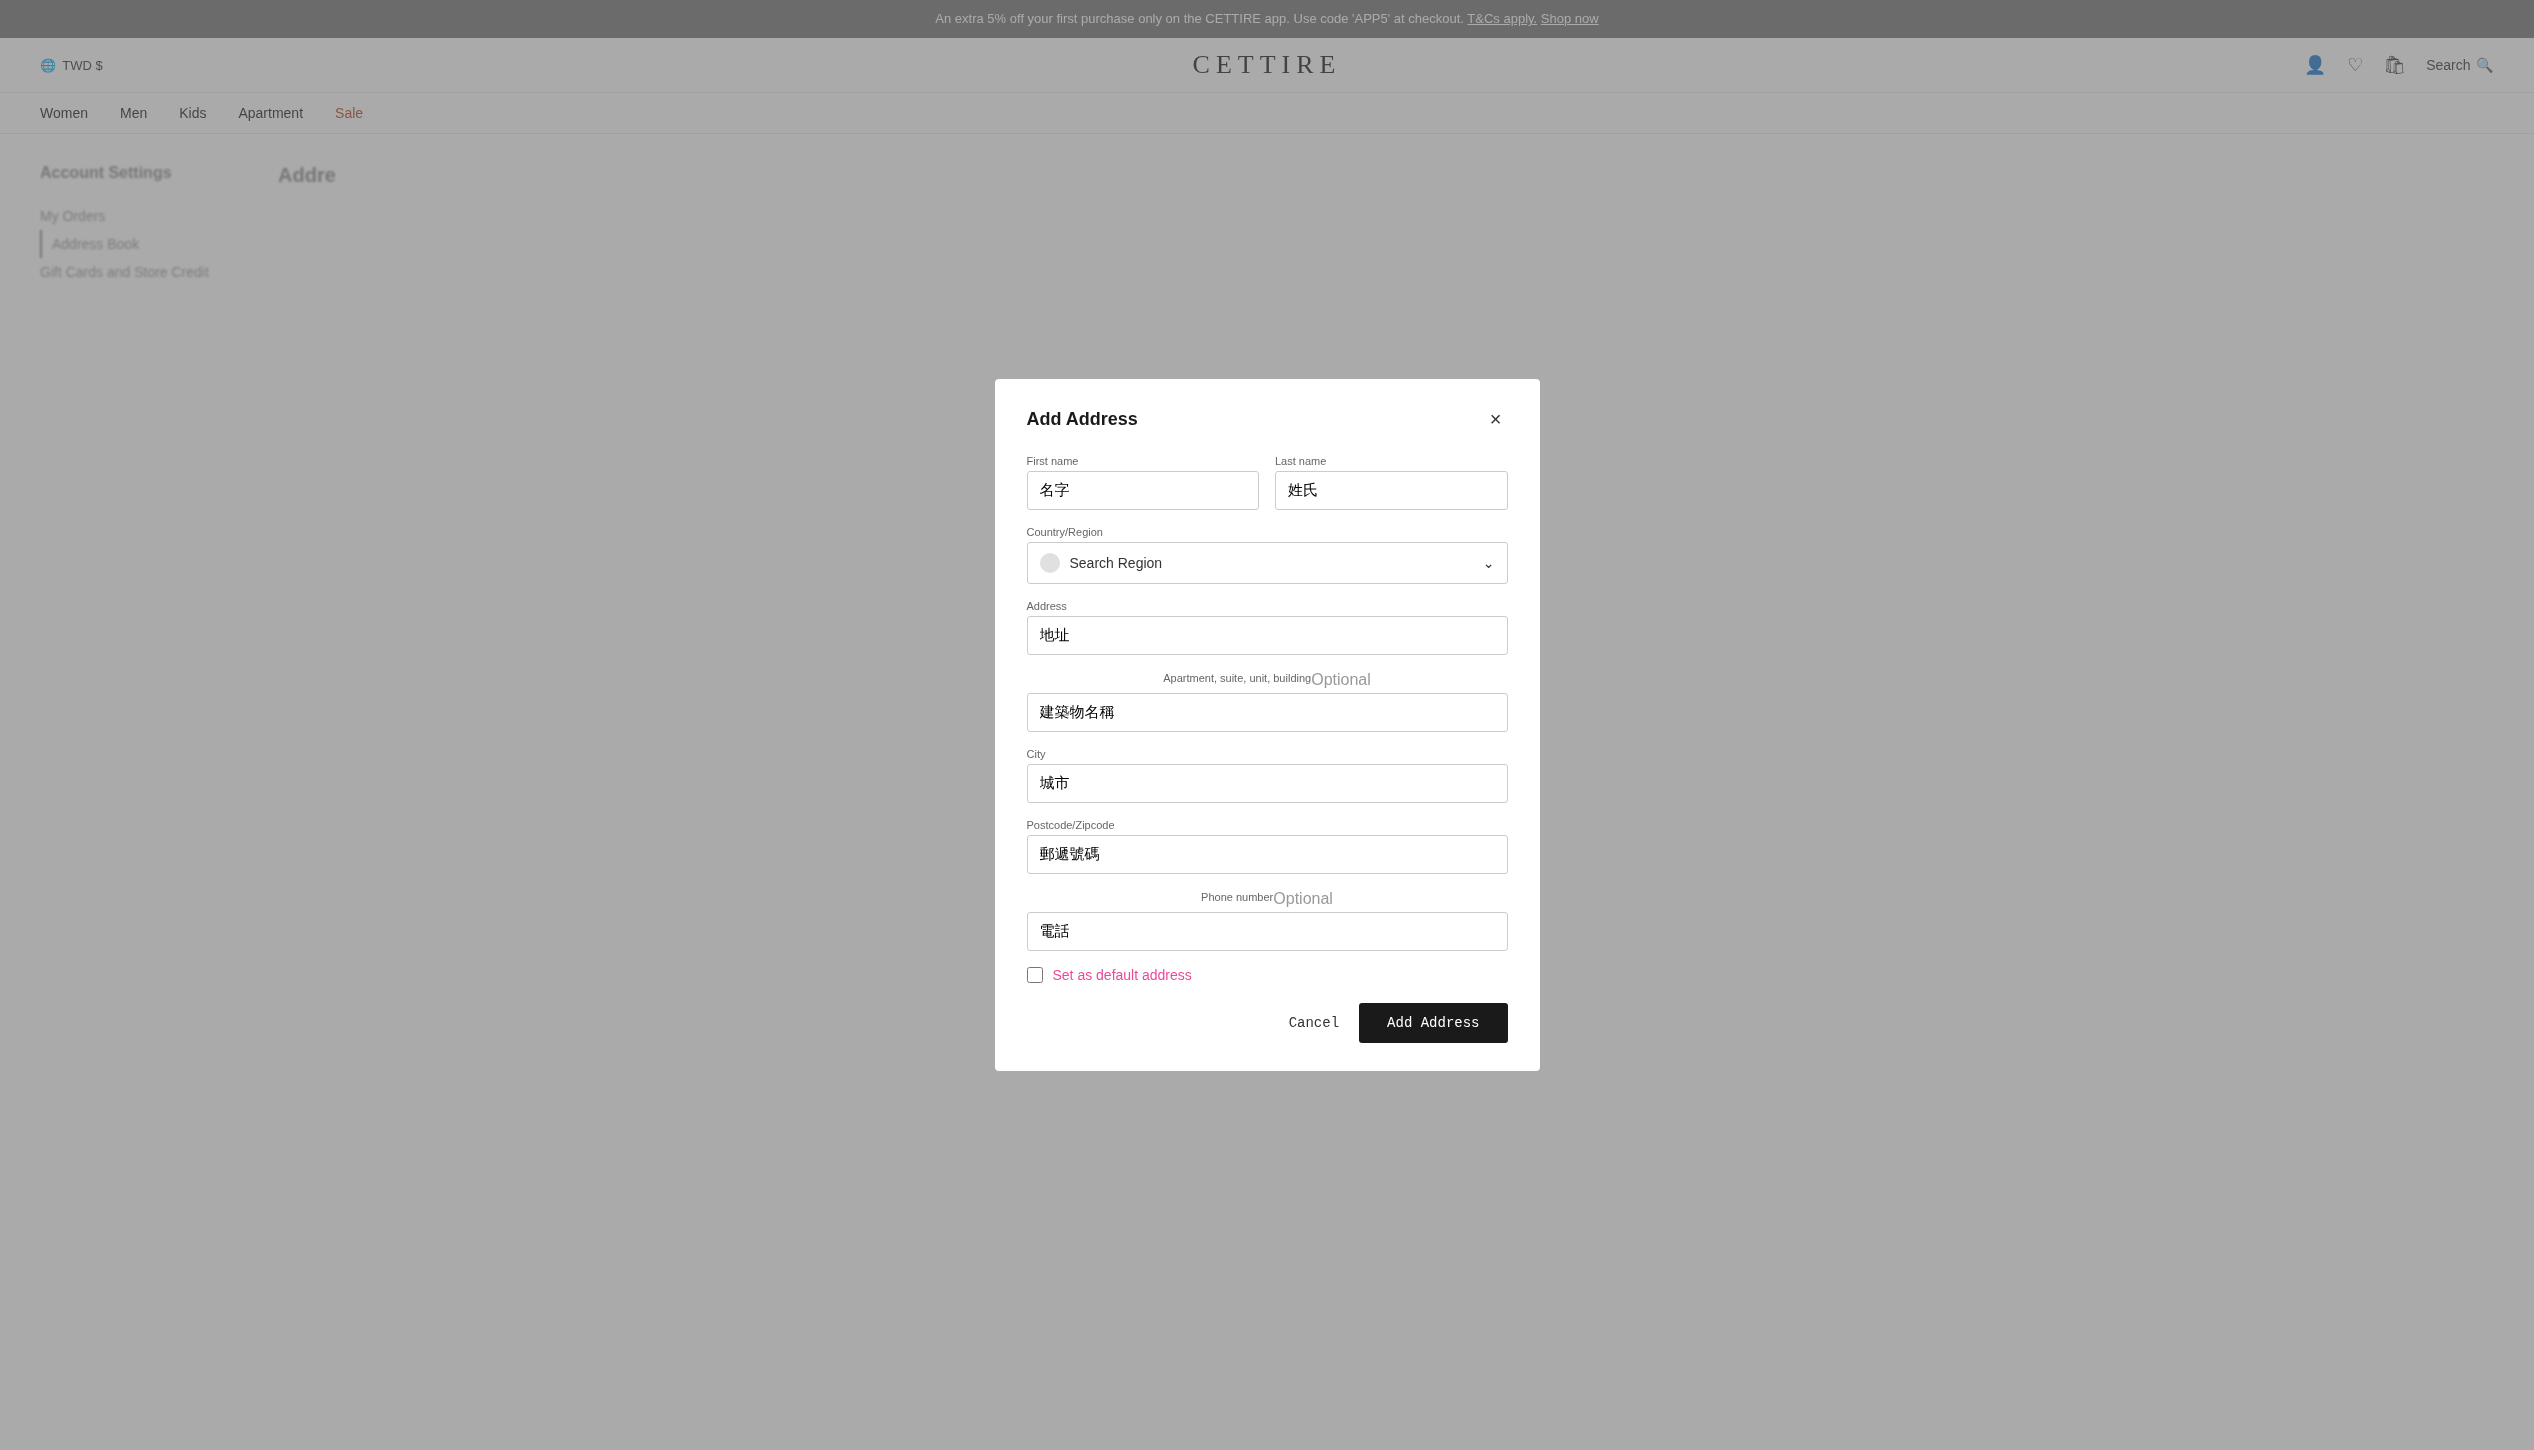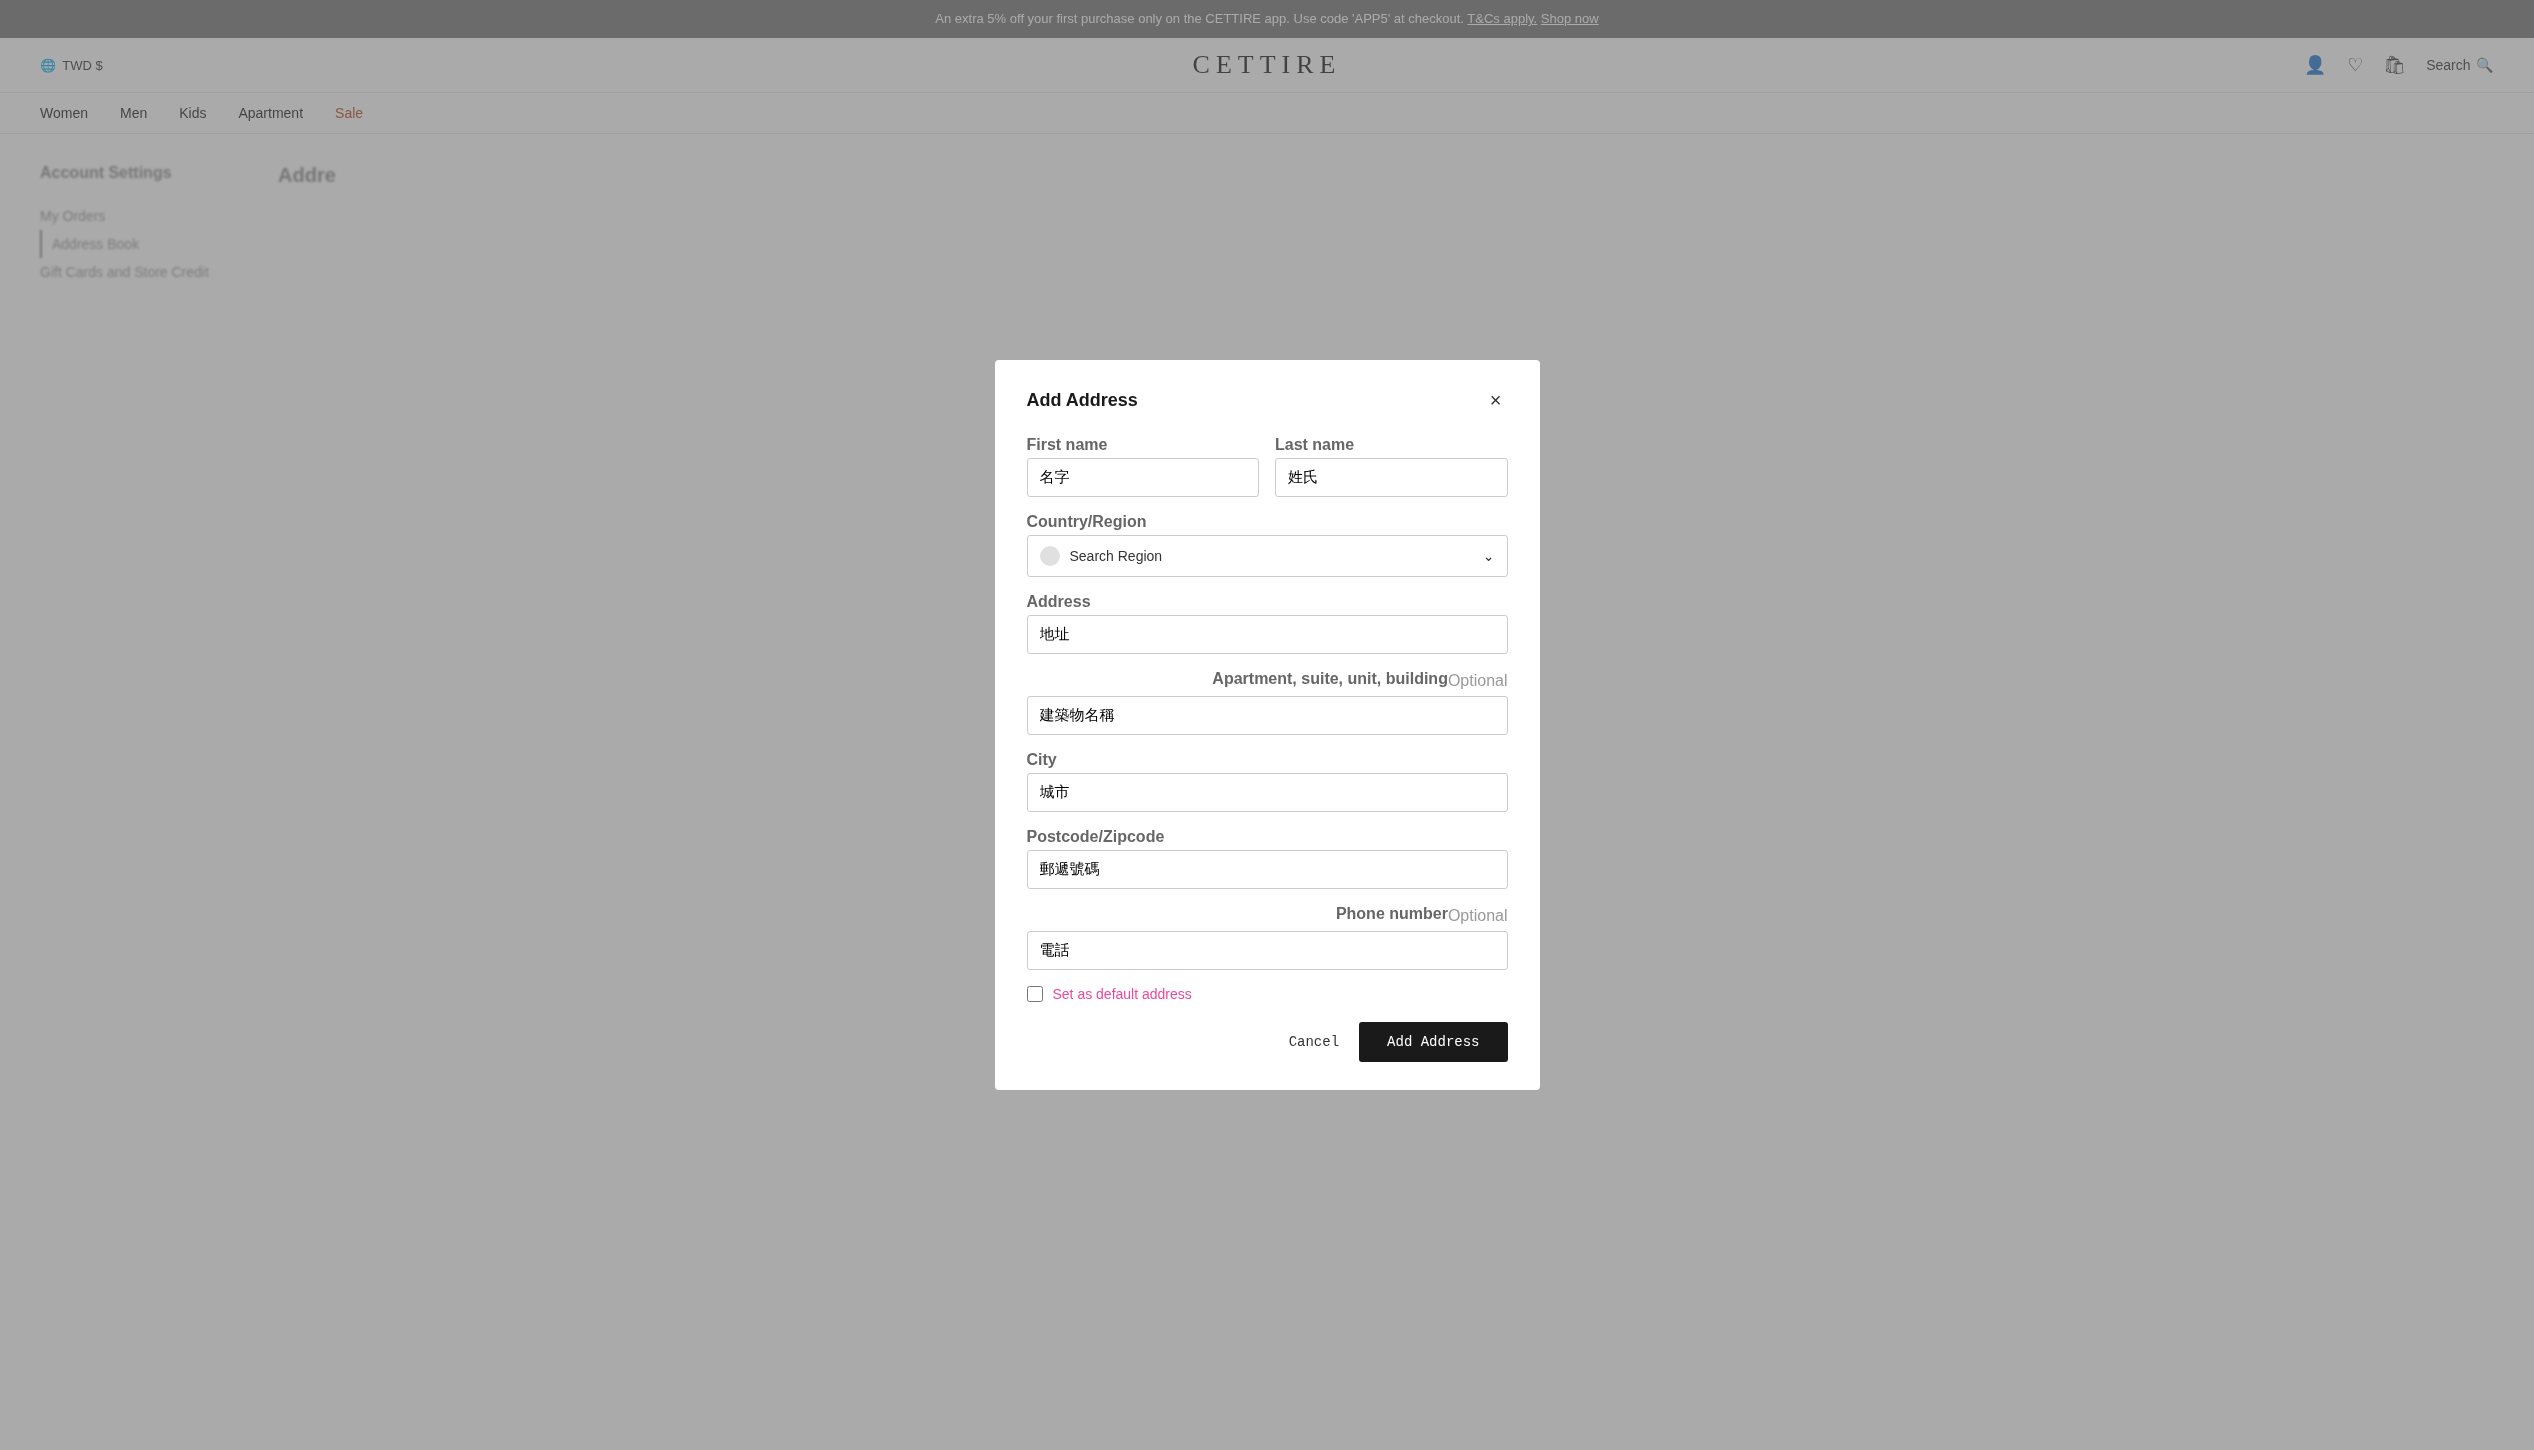--- a/index.html
+++ b/index.html
@@ -177,28 +177,27 @@
     .form-group {
       display: flex;
       flex-direction: column;
       flex: 1;
       margin-bottom: 16px;
     }
     .form-group.no-mb {
       margin-bottom: 0;
     }
     .form-label {
-      font-size: 16px;
+      font-size: 11px;
       color: #666;
       margin-bottom: 4px;
-      font-weight: bold;
     }
     .form-label-row {
       display: flex;
-      justify-content: flex-end;
+      justify-content: center;
       align-items: center;
       margin-bottom: 4px;
     }
     .form-optional {
       font-size: 16px;
       color: #999;
     }
     .form-input {
       border: 1px solid #ccc;
       border-radius: 3px;

